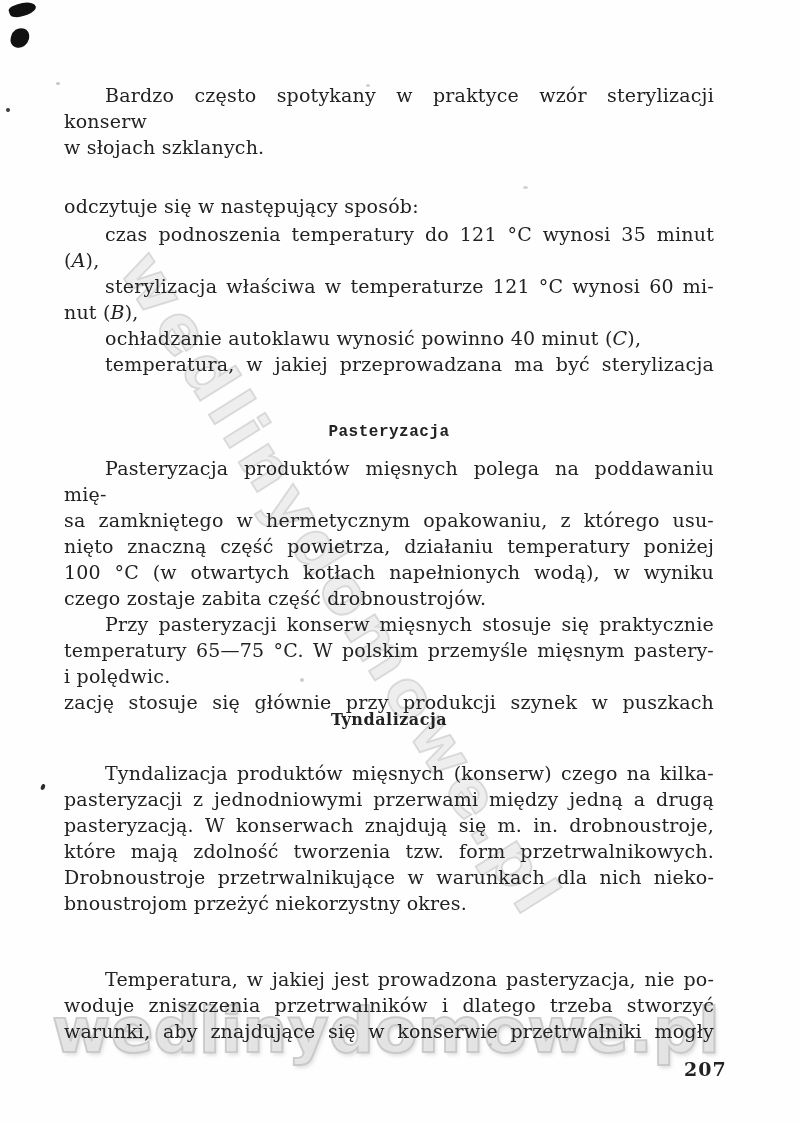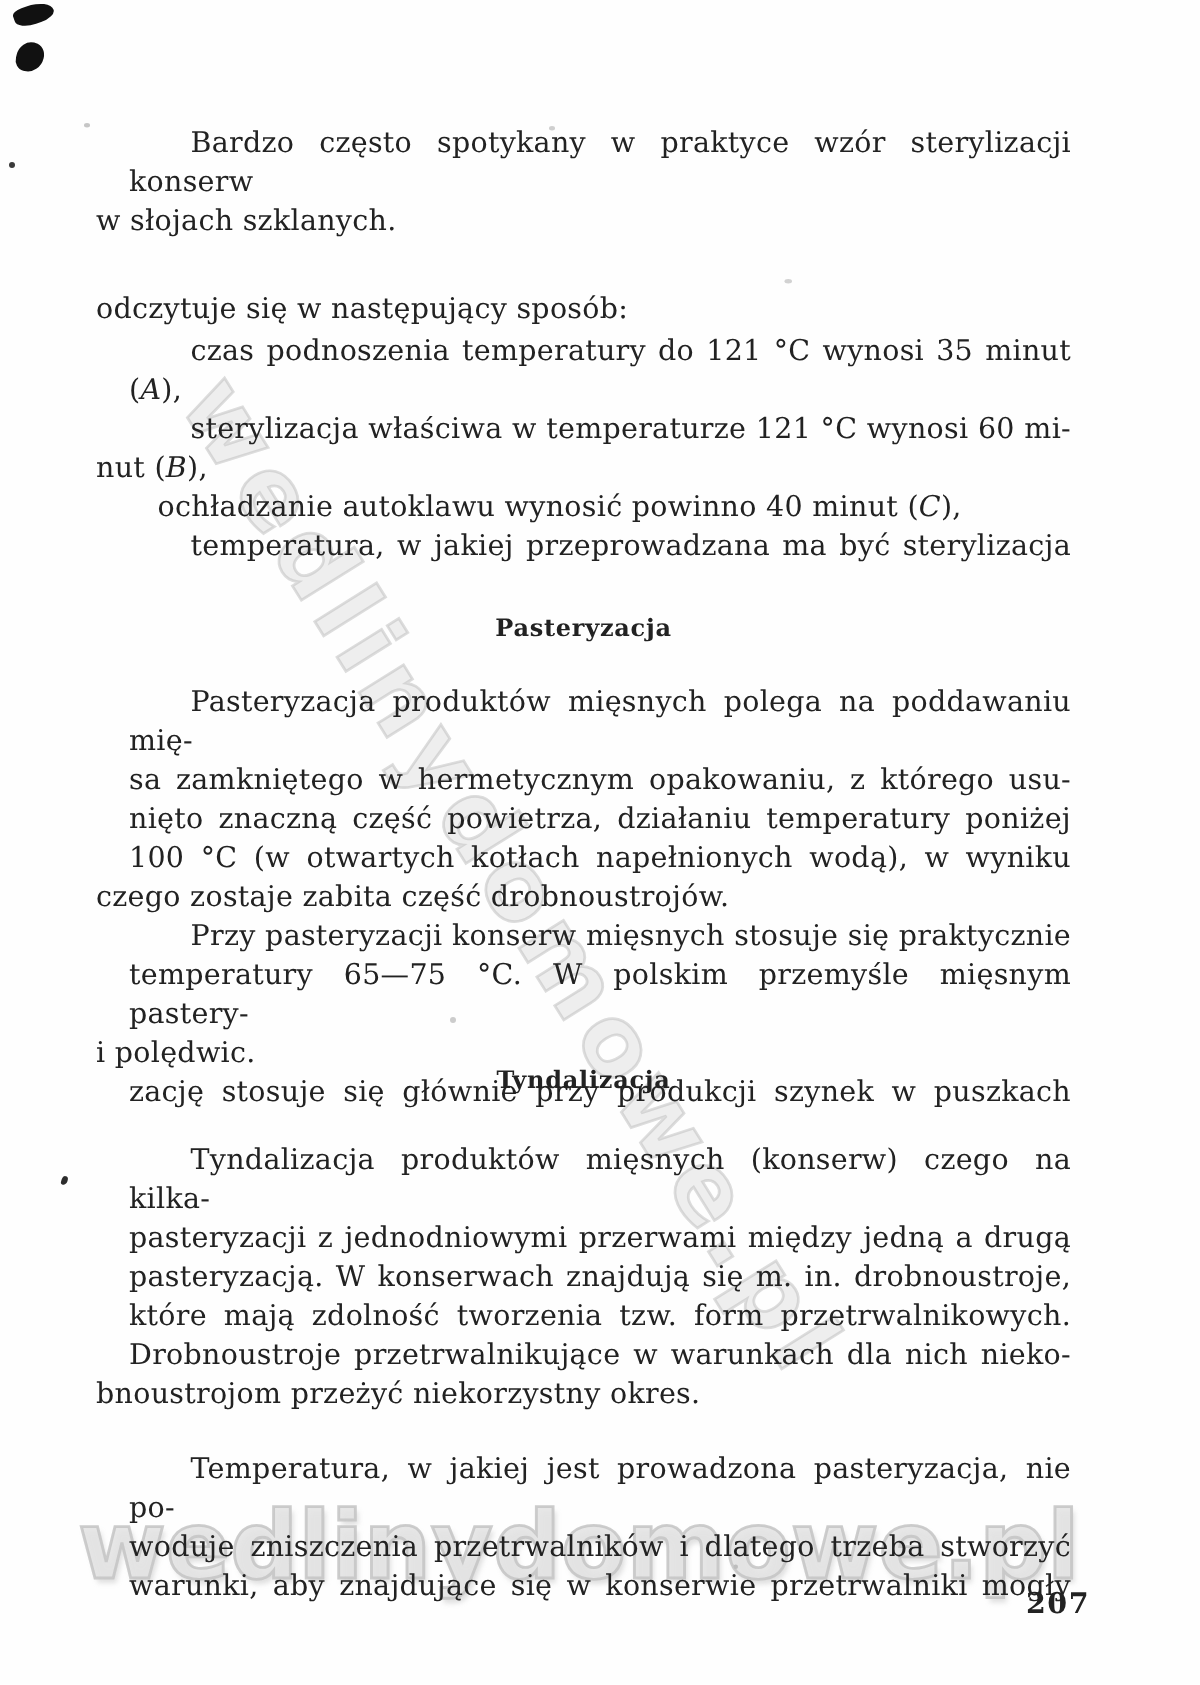--- a/index.html
+++ b/index.html
@@ -11,21 +11,21 @@
     font-family:"DejaVu Serif","Liberation Serif",serif;
     color:#222;
   }
   
   .block{
     position:absolute;left:64px;width:650px;
     font-size:19px;line-height:26px;letter-spacing:.2px;
     z-index:3;
   }
   .line{text-align:justify;}
-  .line.fill{text-align-last:justify;margin-left:22px;}
+  .line.fill{text-align-last:justify;}
   .line.ind{text-indent:41px;}
   .line i{font-style:italic;}
 
   #lead{top:82px;}
   #reading-intro{top:193px;}
   #reading-items{top:221px;}
   #past-body{top:455px;}
   #tynd-body{top:760px;}
   #closing{top:966px;}
 
@@ -34,21 +34,21 @@
   .frac{text-align:center;}
   .frac .num{padding:0 14px 4px 14px;border-bottom:1.5px solid #a9a9a9;}
   .frac .den{padding-top:3px;}
 
   
   .heading{
     position:absolute;left:64px;width:650px;
     text-align:center;font-weight:bold;font-size:16px;
     letter-spacing:.5px;z-index:3;
   }
-  #h-past{top:409px;}
+  #h-past{top:423px;font-family:Liberation Mono, monospace;}
   #h-tynd{top:710px;}
 
   
   .pagenum{
     position:absolute;left:684px;top:1058px;
     font-size:19px;font-weight:600;letter-spacing:1px;z-index:4;
   }
 
   
   .wm{

